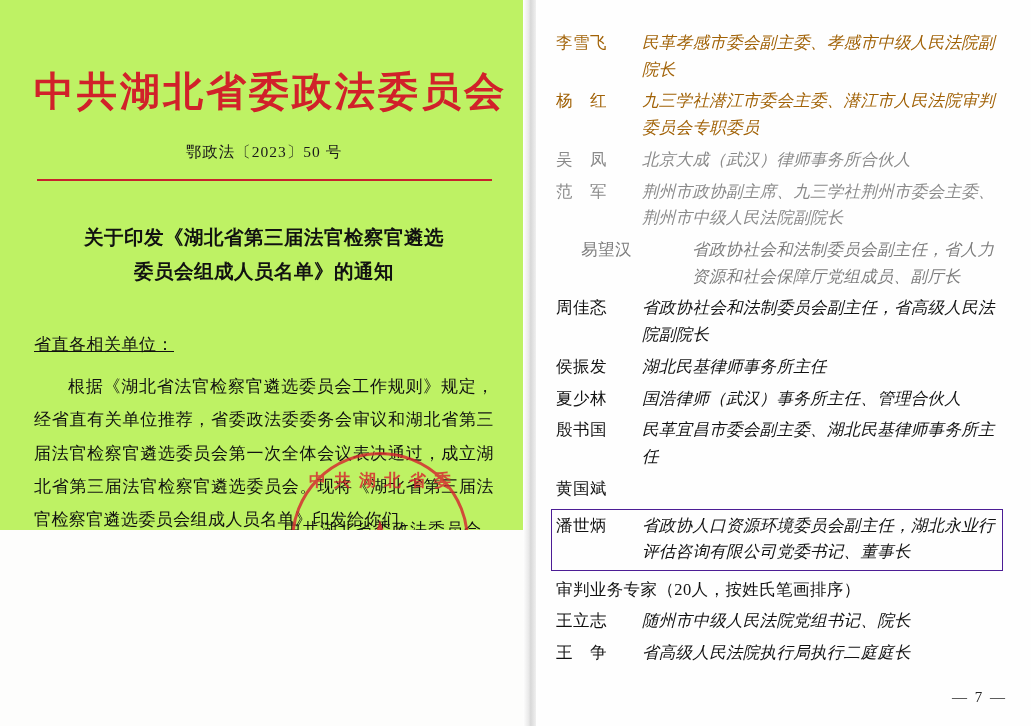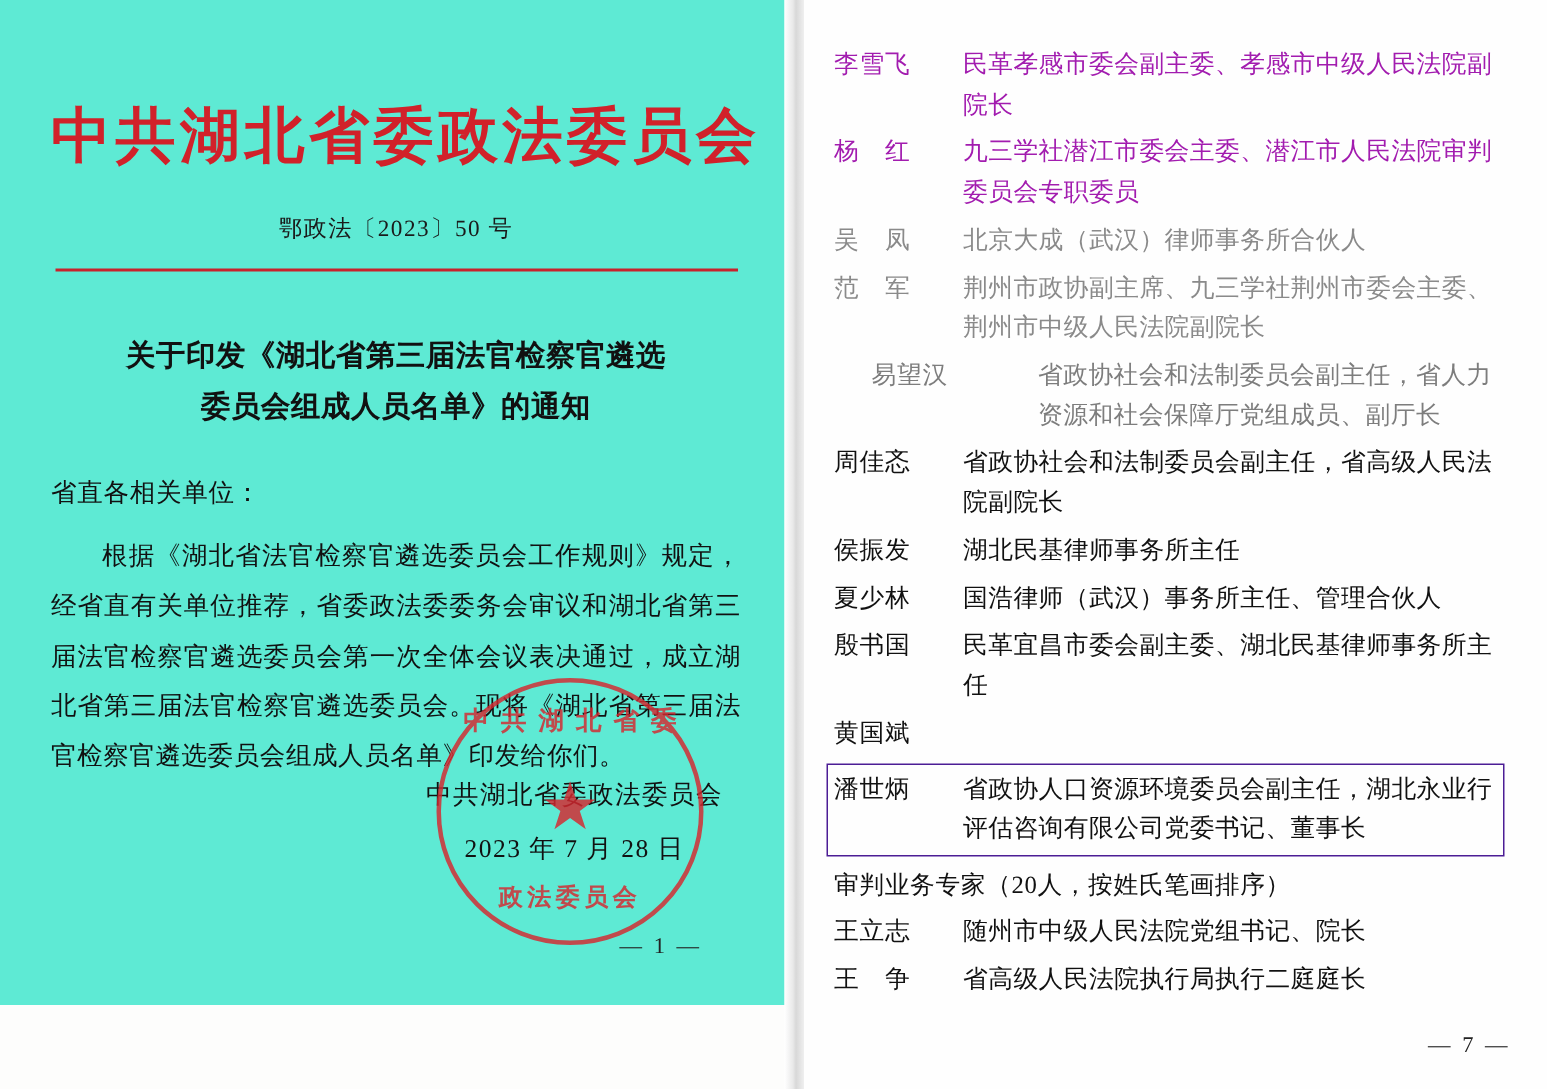--- a/index.html
+++ b/index.html
@@ -18,22 +18,22 @@
     width: 1031px;
     height: 726px;
     background: #fdfdfc;
   }
   
   .left-page {
     position: absolute;
     left: 0;
     top: 0;
     width: 523px;
-    height: 670px;
-    background: #5eead4;
+    height: 530px;
+    background: #bef264;
     overflow: hidden;
   }
   .left-inner {
     position: absolute;
     left: 34px;
     top: 0;
     width: 460px;
     height: 726px;
   }
   .doc-title {
@@ -66,24 +66,25 @@
     font-size: 19.5px;
     font-weight: bold;
     color: #111;
     line-height: 1.75;
     letter-spacing: 0.5px;
   }
   .subject .line2 {
     display: block;
   }
   .addressee {
-    margin-top: 28px;
+    margin-top: 44px;
     font-size: 17px;
     color: #111;
     letter-spacing: 0.5px;
+    text-decoration: underline;
   }
   .body-text {
     margin-top: 14px;
     font-size: 17px;
     color: #111;
     line-height: 1.95;
     text-align: justify;
     letter-spacing: 0.4px;
     text-indent: 2em;
   }
@@ -177,29 +178,30 @@
     letter-spacing: 0.5px;
     line-height: 1.62;
     white-space: nowrap;
   }
   .entry-desc {
     flex: 1 1 auto;
     font-size: 16.5px;
     color: #111;
     line-height: 1.62;
     letter-spacing: 0.3px;
+    font-style: italic;
   }
   .entry.faded .entry-name,
   .entry.faded .entry-desc {
     color: #7d7d7d;
     margin-left: 25px;
   }
   .entry.fade1 .entry-name,
   .entry.fade1 .entry-desc {
-    color: #a21caf;
+    color: #a16207;
   }
   .entry.fade2 .entry-name,
   .entry.fade2 .entry-desc {
     color: #8a8a8a;
   }
   .highlight-box {
     border: 1px solid #4c1d95;
     padding: 3px 4px 2px 4px;
     margin: 6px 0 8px -5px;
     width: 452px;

